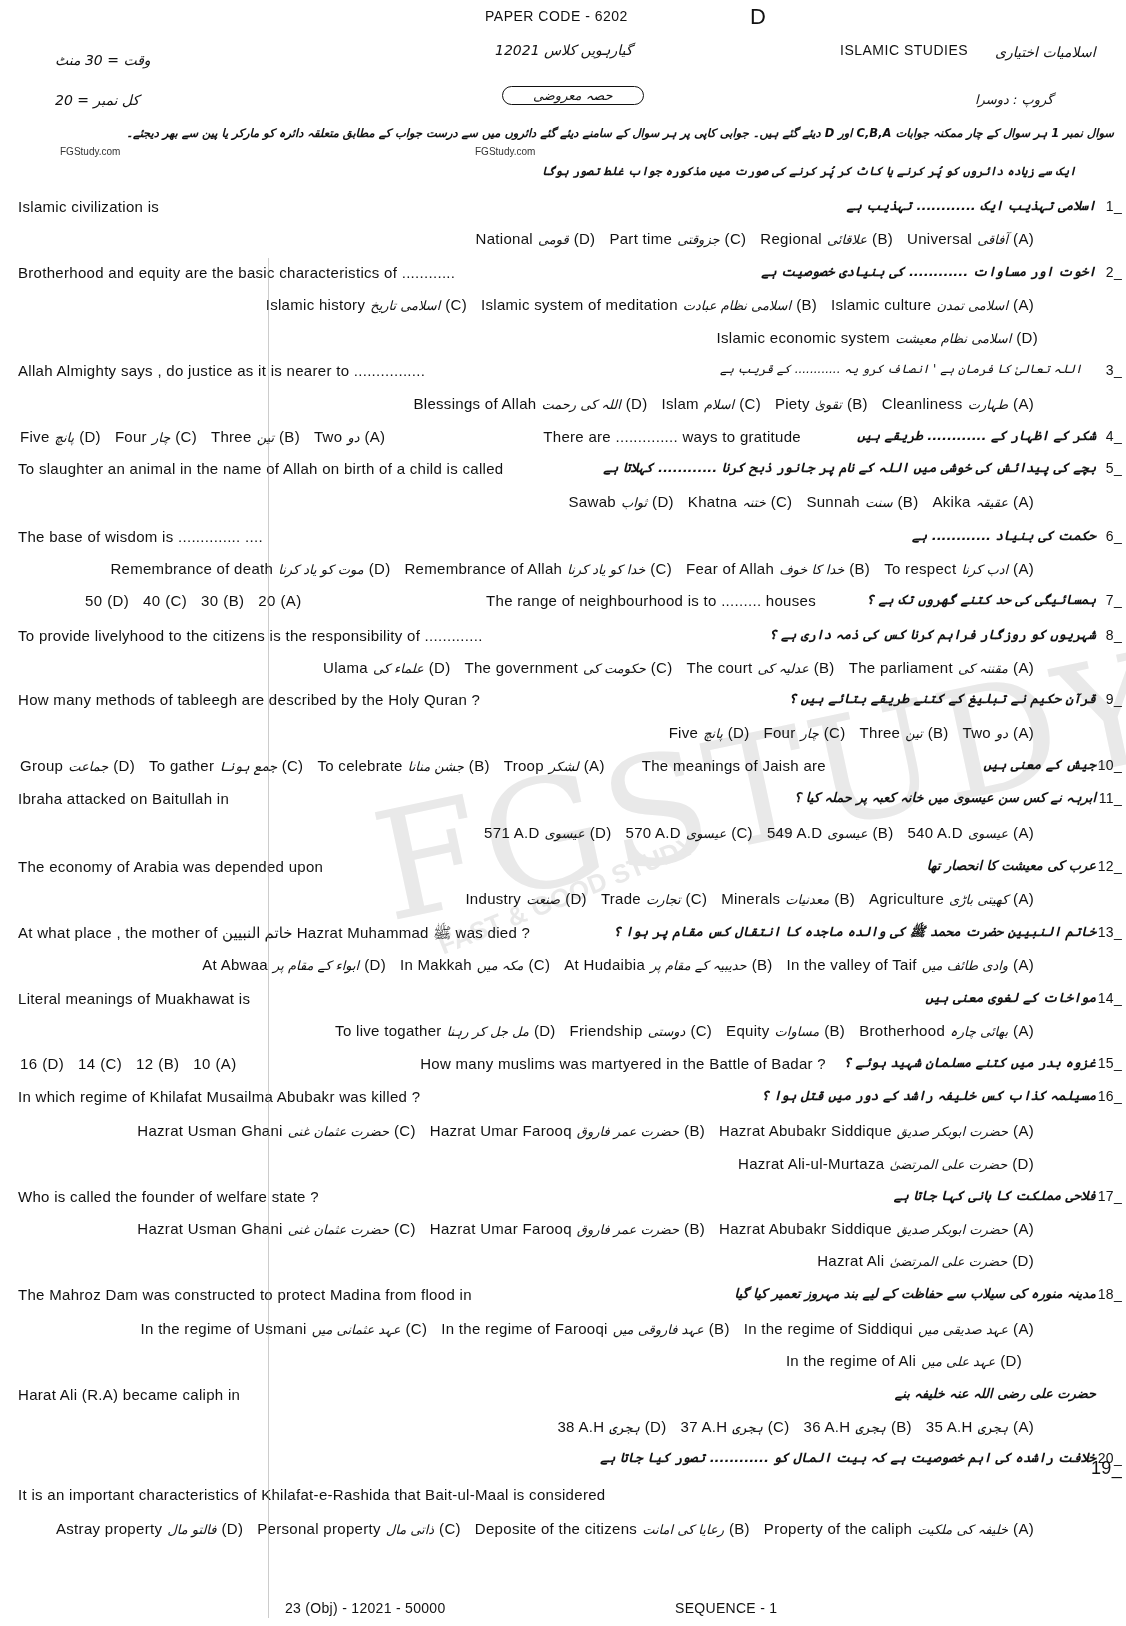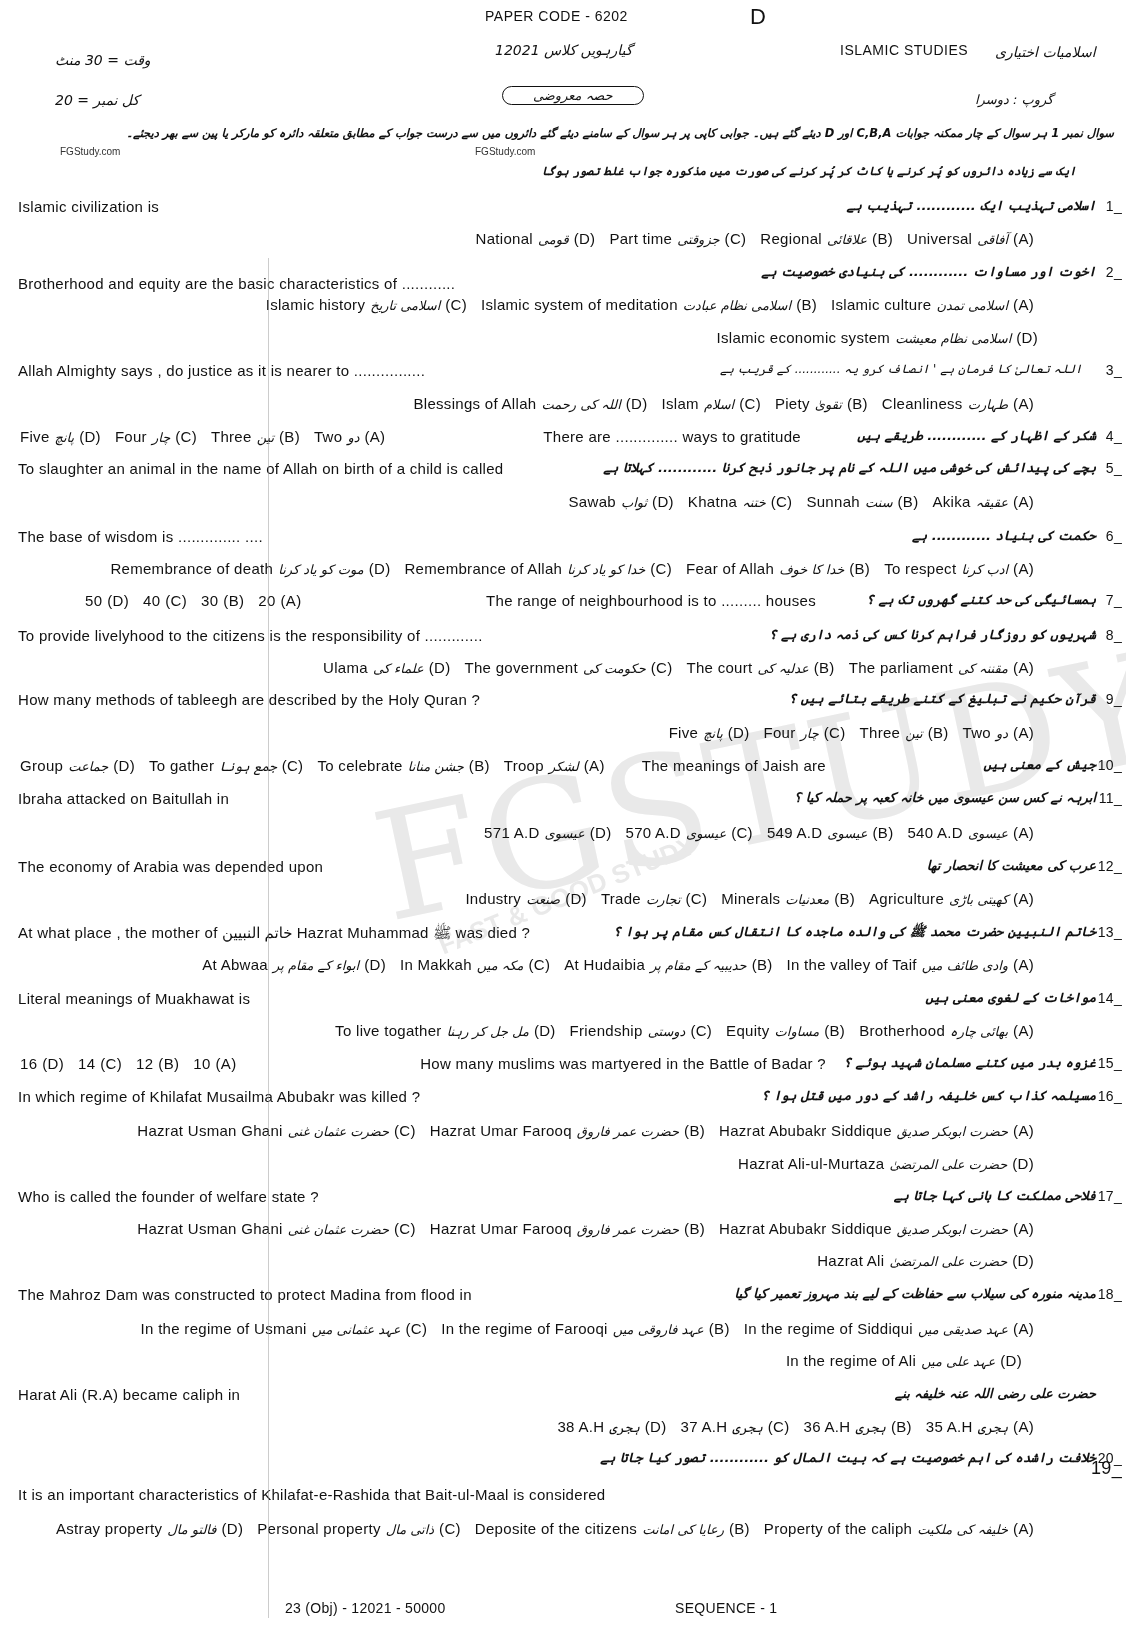--- a/index.html
+++ b/index.html
@@ -60,21 +60,21 @@
         <span>(B)</span>
       </span>
       <span class="opt">
         <span>Universal</span>
         <span class="ur">آفاقی</span>
         <span>(A)</span>
       </span>
     </div>
     <div class="abs ur" style="right: 30px; top: 264px; font-size: 13px; font-weight: bold;">اخوت اور مساوات ............ کی بنیادی خصوصیت ہے</div>
     <div class="abs en" style="right: 4px; top: 264px; font-size: 14px;">2_</div>
-    <div class="abs en" style="left: 18px; top: 264px; margin-top: 11px;">Brotherhood and equity are the basic characteristics of ............</div>
+    <div class="abs en" style="left: 18px; top: 264px;">Brotherhood and equity are the basic characteristics of ............</div>
     <div class="abs opts en" style="right: 92px; top: 296px; transform: translateX(0px); left: auto;">
       <span class="opt">
         <span>Islamic history</span>
         <span class="ur">اسلامی تاریخ</span>
         <span>(C)</span>
       </span>
       <span class="opt">
         <span>Islamic system of meditation</span>
         <span class="ur">اسلامی نظام عبادت</span>
         <span>(B)</span>

